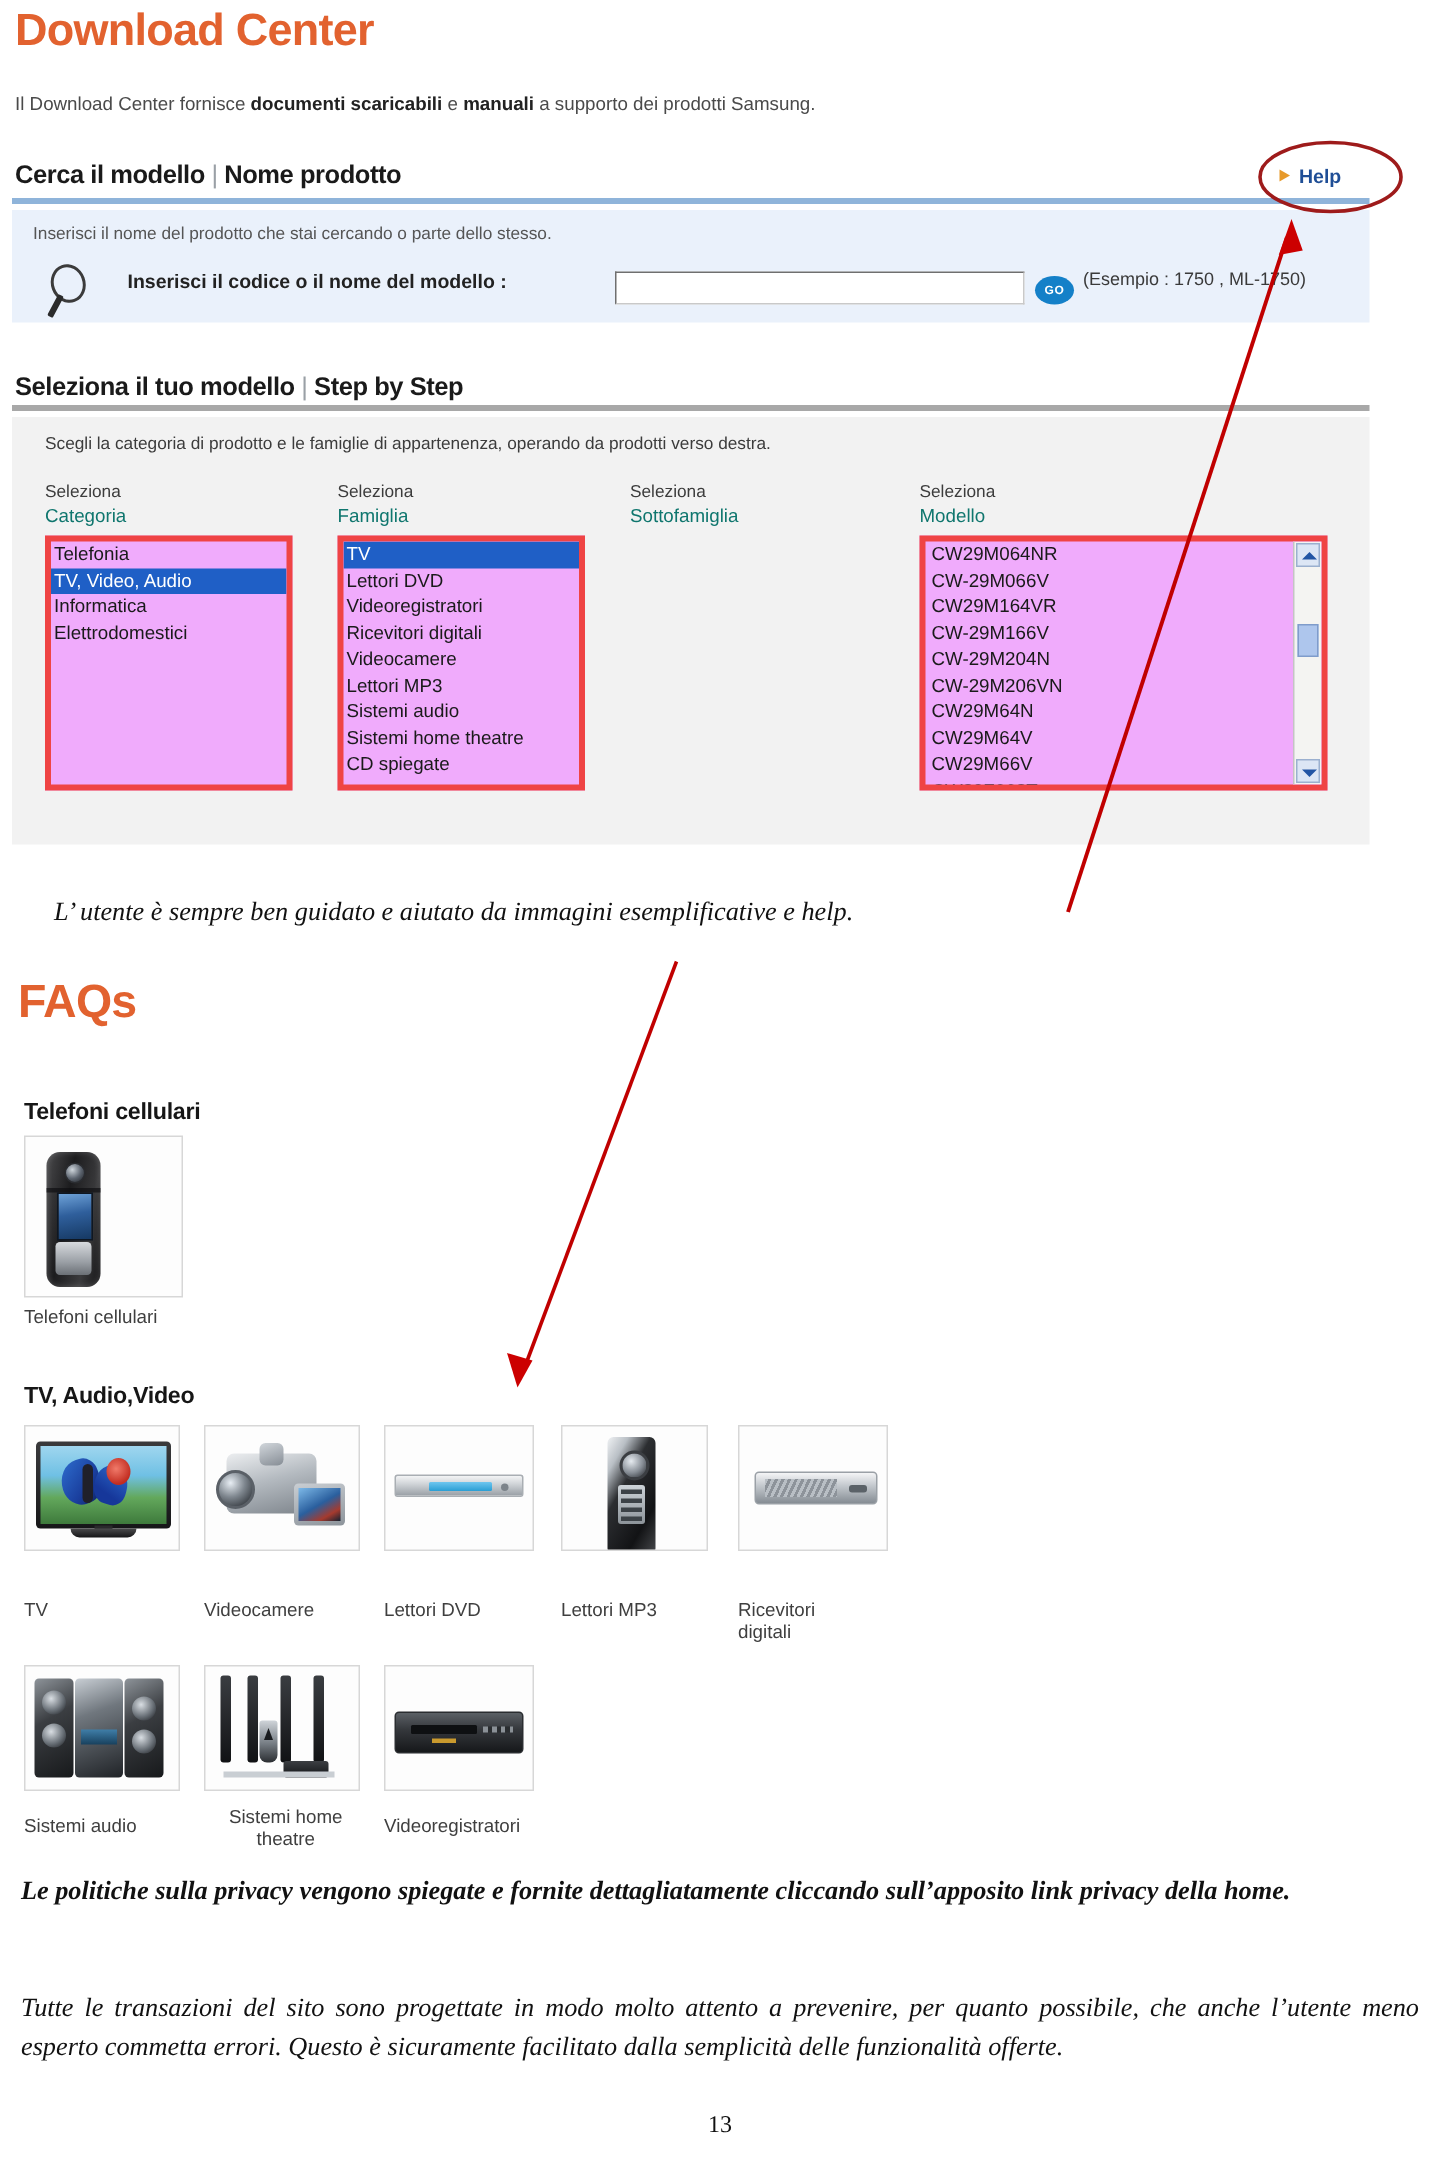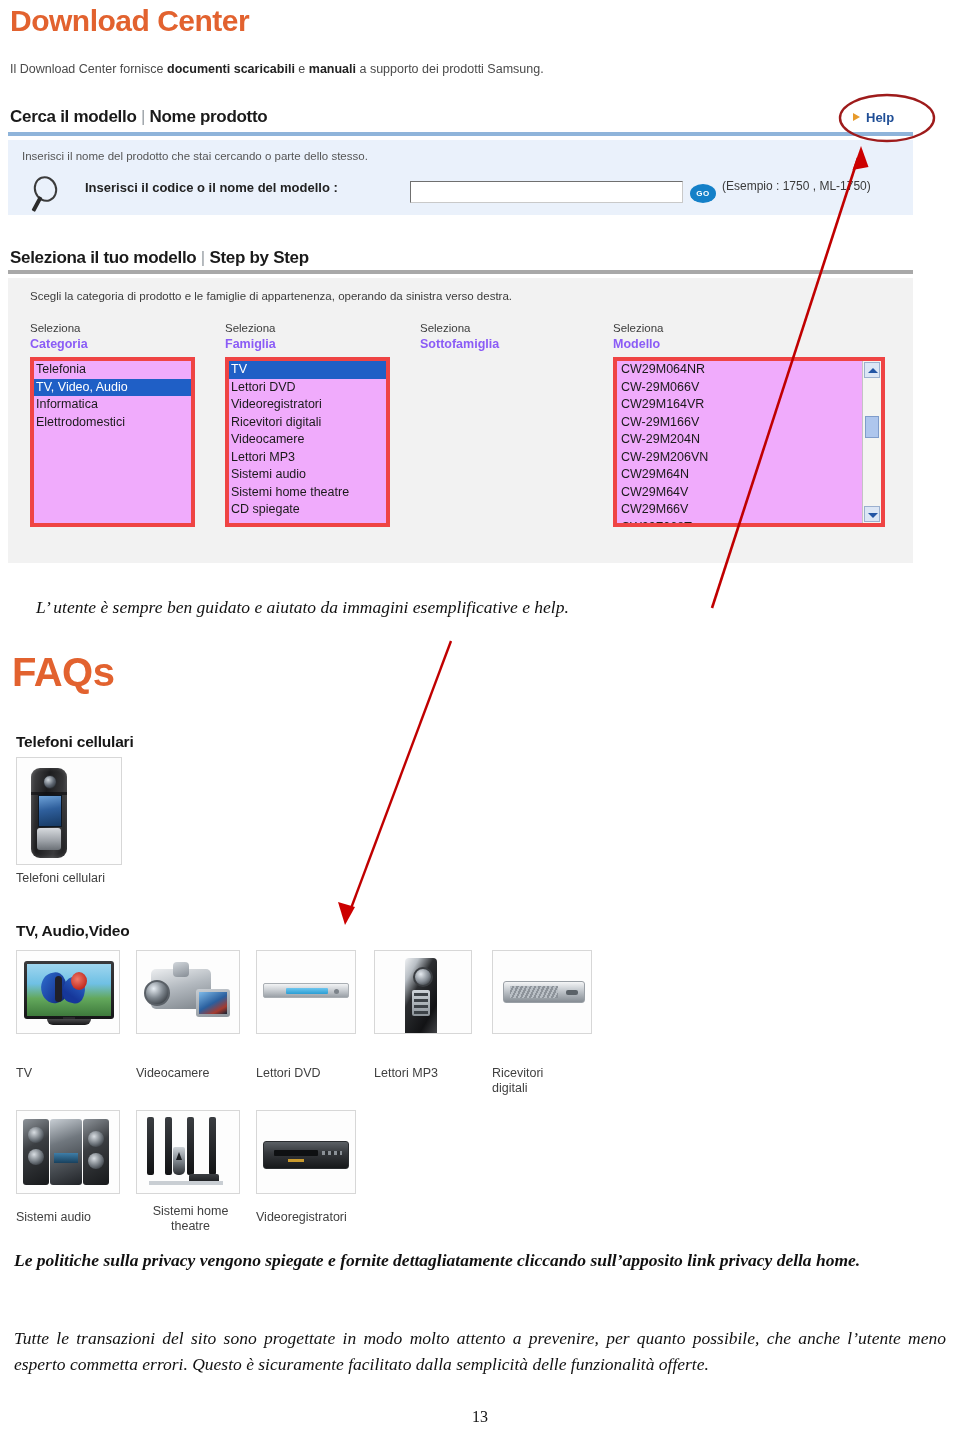--- a/index.html
+++ b/index.html
@@ -85,21 +85,21 @@
   
   .step-panel{
     position:absolute;left:8px;top:278px;width:905px;height:285px;
     background:#F2F2F2;
   }
   .step-hint{
     position:absolute;left:30px;top:290px;font-size:11.5px;color:#3c3c3c;
   }
   .col{position:absolute;top:320px;}
   .col .lbl1{font-size:11.5px;color:#3c3c3c;line-height:16px;}
-  .col .lbl2{font-size:12.5px;color:#8b5cf6;font-weight:bold;line-height:17px;}
+  .col .lbl2{font-size:12.5px;color:#0f766e;font-weight:normal;line-height:17px;}
   .listbox{
     margin-top:4px;background:#f0abfc;border:4px solid #ef4444;
     box-sizing:border-box;position:relative;overflow:hidden;
   }
   .listbox .opt{
     font-size:12.5px;color:#1a1a1a;padding:0 2px;line-height:17.5px;
     white-space:nowrap;
   }
   .listbox .opt.sel{background:#1F5FC6;color:#fff;}
   .listbox.scroller .opt{padding-left:4px;}
@@ -133,21 +133,21 @@
     font-size:17.5px;color:#111;line-height:26px;text-align:justify;
   }
   .pageno{
     position:absolute;left:0;top:1408px;width:960px;text-align:center;
     font-family:"Liberation Serif",serif;font-size:16px;color:#111;
   }
 
   
   .faq-title{
     position:absolute;left:12px;top:650px;
-    font-size:40px;font-weight:bold;color:#E2622F;letter-spacing:-0.5px;
+    font-size:31px;font-weight:bold;color:#E2622F;letter-spacing:-0.5px;
   }
   .faq-h{
     position:absolute;font-size:15.5px;font-weight:bold;color:#161616;
     letter-spacing:-0.2px;white-space:nowrap;
   }
   .thumb-box{
     position:absolute;background:#fdfdfd;border:1px solid #d7d7d7;
     box-sizing:border-box;overflow:hidden;
   }
   .thumb-cap{
@@ -300,21 +300,21 @@
     <div class="go-btn">GO</div>
 
     <div class="example-txt">(Esempio : 1750 , ML-1750)</div>
 
     <div class="sec-head" style="left:10px;top:248px;">
       <span>Seleziona il tuo modello</span><span class="sep"> | </span><span>Step by Step</span>
     </div>
     <div class="rule-gray" style="left:8px;top:270px;width:905px;"></div>
 
     <div class="step-panel"></div>
-    <div class="step-hint">Scegli la categoria di prodotto e le famiglie di appartenenza, operando da sinistra verso destra.</div>
+    <div class="step-hint">Scegli la categoria di prodotto e le famiglie di appartenenza, operando da prodotti verso destra.</div>
 
     <div class="col" style="left:30px;width:165px;">
       <div class="lbl1">Seleziona</div>
       <div class="lbl2">Categoria</div>
       <div class="listbox" style="height:170px;">
         <div class="opt">Telefonia</div>
         <div class="opt sel">TV, Video, Audio</div>
         <div class="opt">Informatica</div>
         <div class="opt">Elettrodomestici</div>
       </div>

